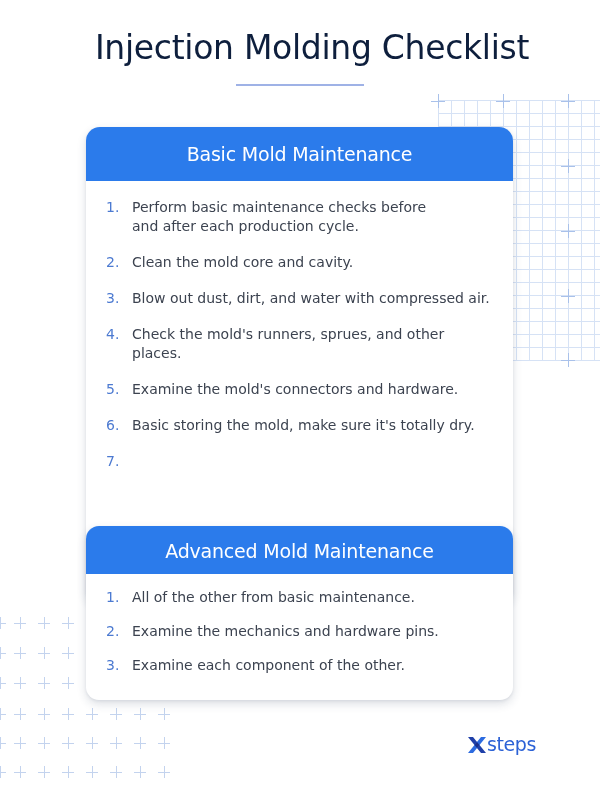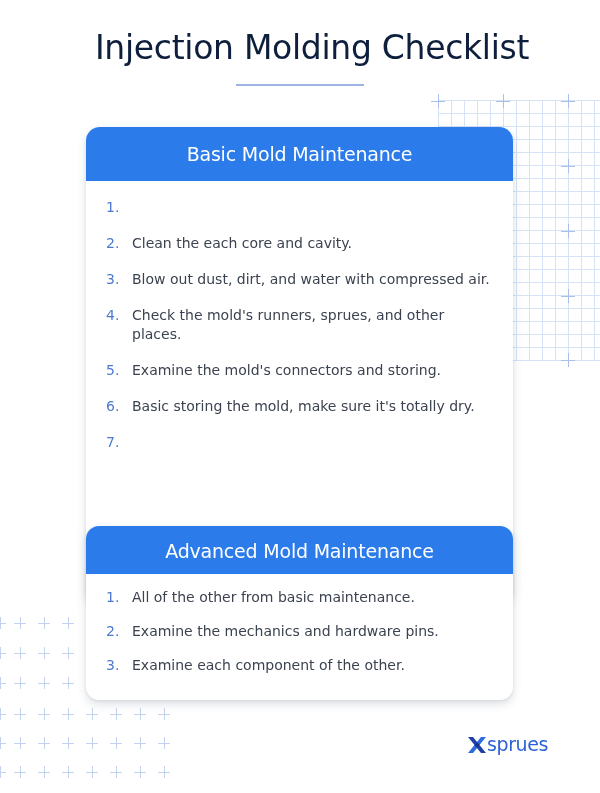--- a/index.html
+++ b/index.html
@@ -148,36 +148,37 @@
   </div>
 
   <h1 class="title">Injection Molding Checklist</h1>
   <div class="title-rule"></div>
 
   <section class="card card-basic">
     <div class="card-header">Basic Mold Maintenance</div>
     <ol class="list">
       <li class="item">
         <span class="item-num">1.</span>
+        <span class="item-text" style="max-width:320px">Perform basic maintenance checks before and after each production cycle.</span>
       </li>
       <li class="item">
         <span class="item-num">2.</span>
-        <span class="item-text">Clean the each core and cavity.</span>
+        <span class="item-text">Clean the mold core and cavity.</span>
       </li>
       <li class="item">
         <span class="item-num">3.</span>
         <span class="item-text">Blow out dust, dirt, and water with compressed air.</span>
       </li>
       <li class="item">
         <span class="item-num">4.</span>
         <span class="item-text">Check the mold's runners, sprues, and other places.</span>
       </li>
       <li class="item">
         <span class="item-num">5.</span>
-        <span class="item-text">Examine the mold's connectors and storing.</span>
+        <span class="item-text">Examine the mold's connectors and hardware.</span>
       </li>
       <li class="item">
         <span class="item-num">6.</span>
         <span class="item-text">Basic storing the mold, make sure it's totally dry.</span>
       </li>
       <li class="item">
         <span class="item-num">7.</span>
       </li>
     </ol>
   </section>
@@ -199,16 +200,16 @@
       </li>
     </ol>
   </section>
 
   <div class="logo">
     <svg class="logo-mark" viewBox="0 0 20 20">
       <path d="M1 2 L6 2 L19 18 L14 18 Z" fill="#1f3fa8"></path>
       <path d="M19 2 L14 2 L1 18 L6 18 Z" fill="#2c6be0"></path>
       <path d="M7.5 10 L10 7 L12.5 10 L10 13 Z" fill="#1a2f8a"></path>
     </svg>
-    <span class="logo-word">sprues</span>
+    <span class="logo-word">steps</span>
   </div>
 
 </div>
 
 </body></html>

